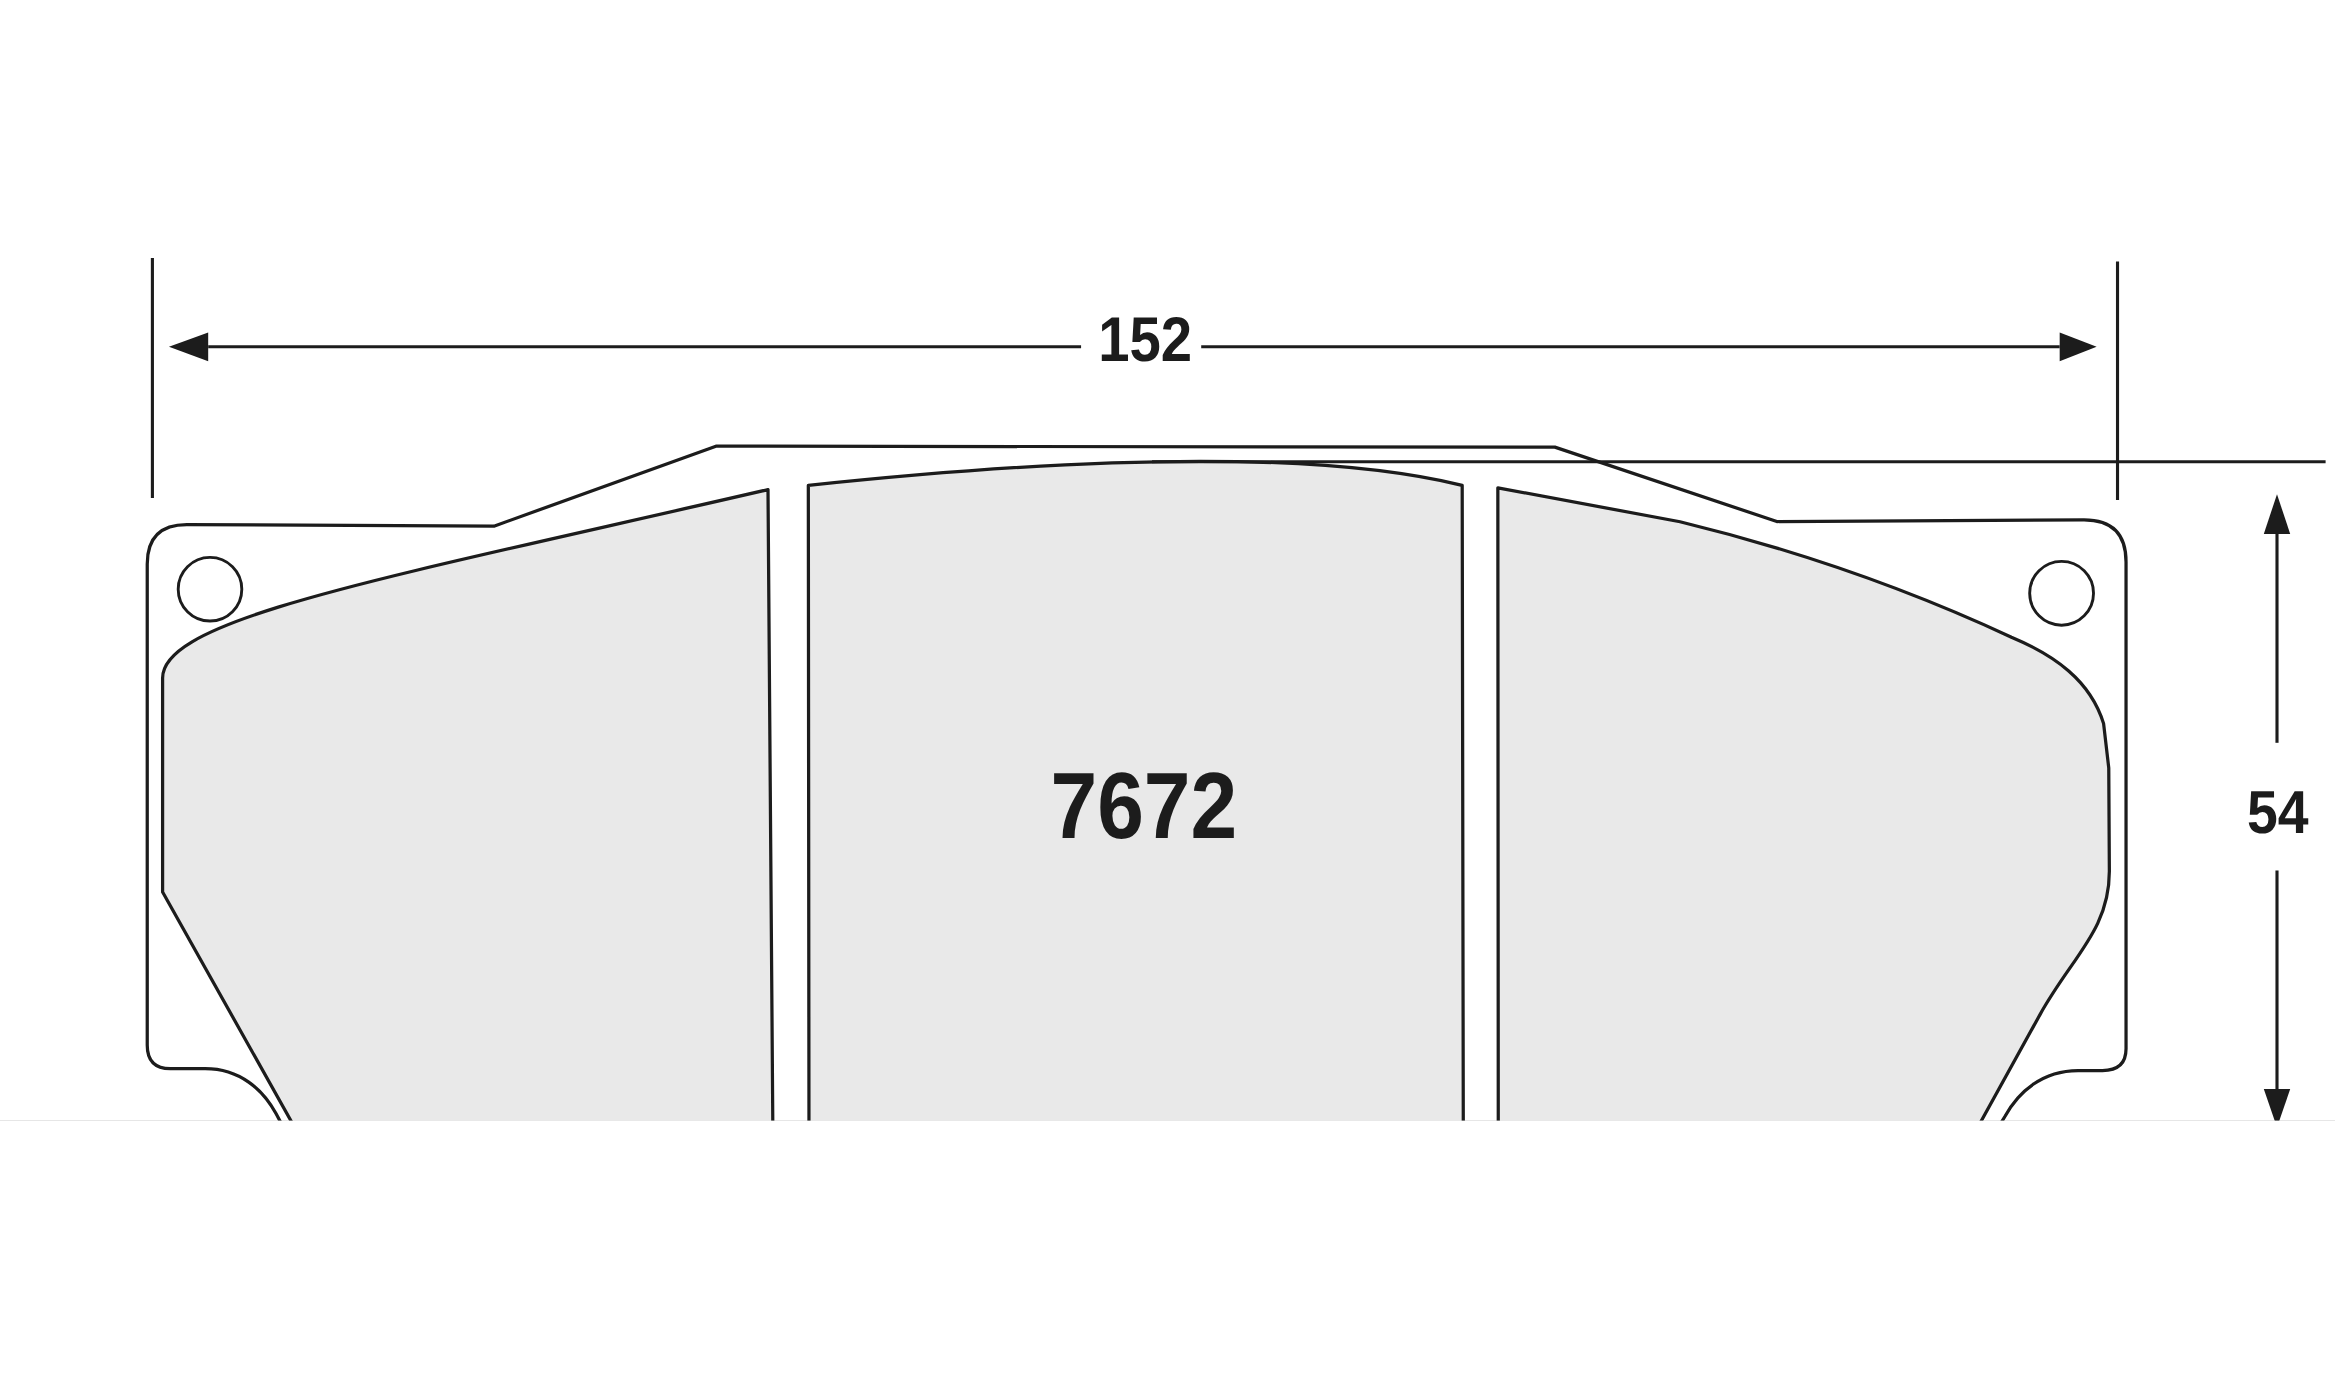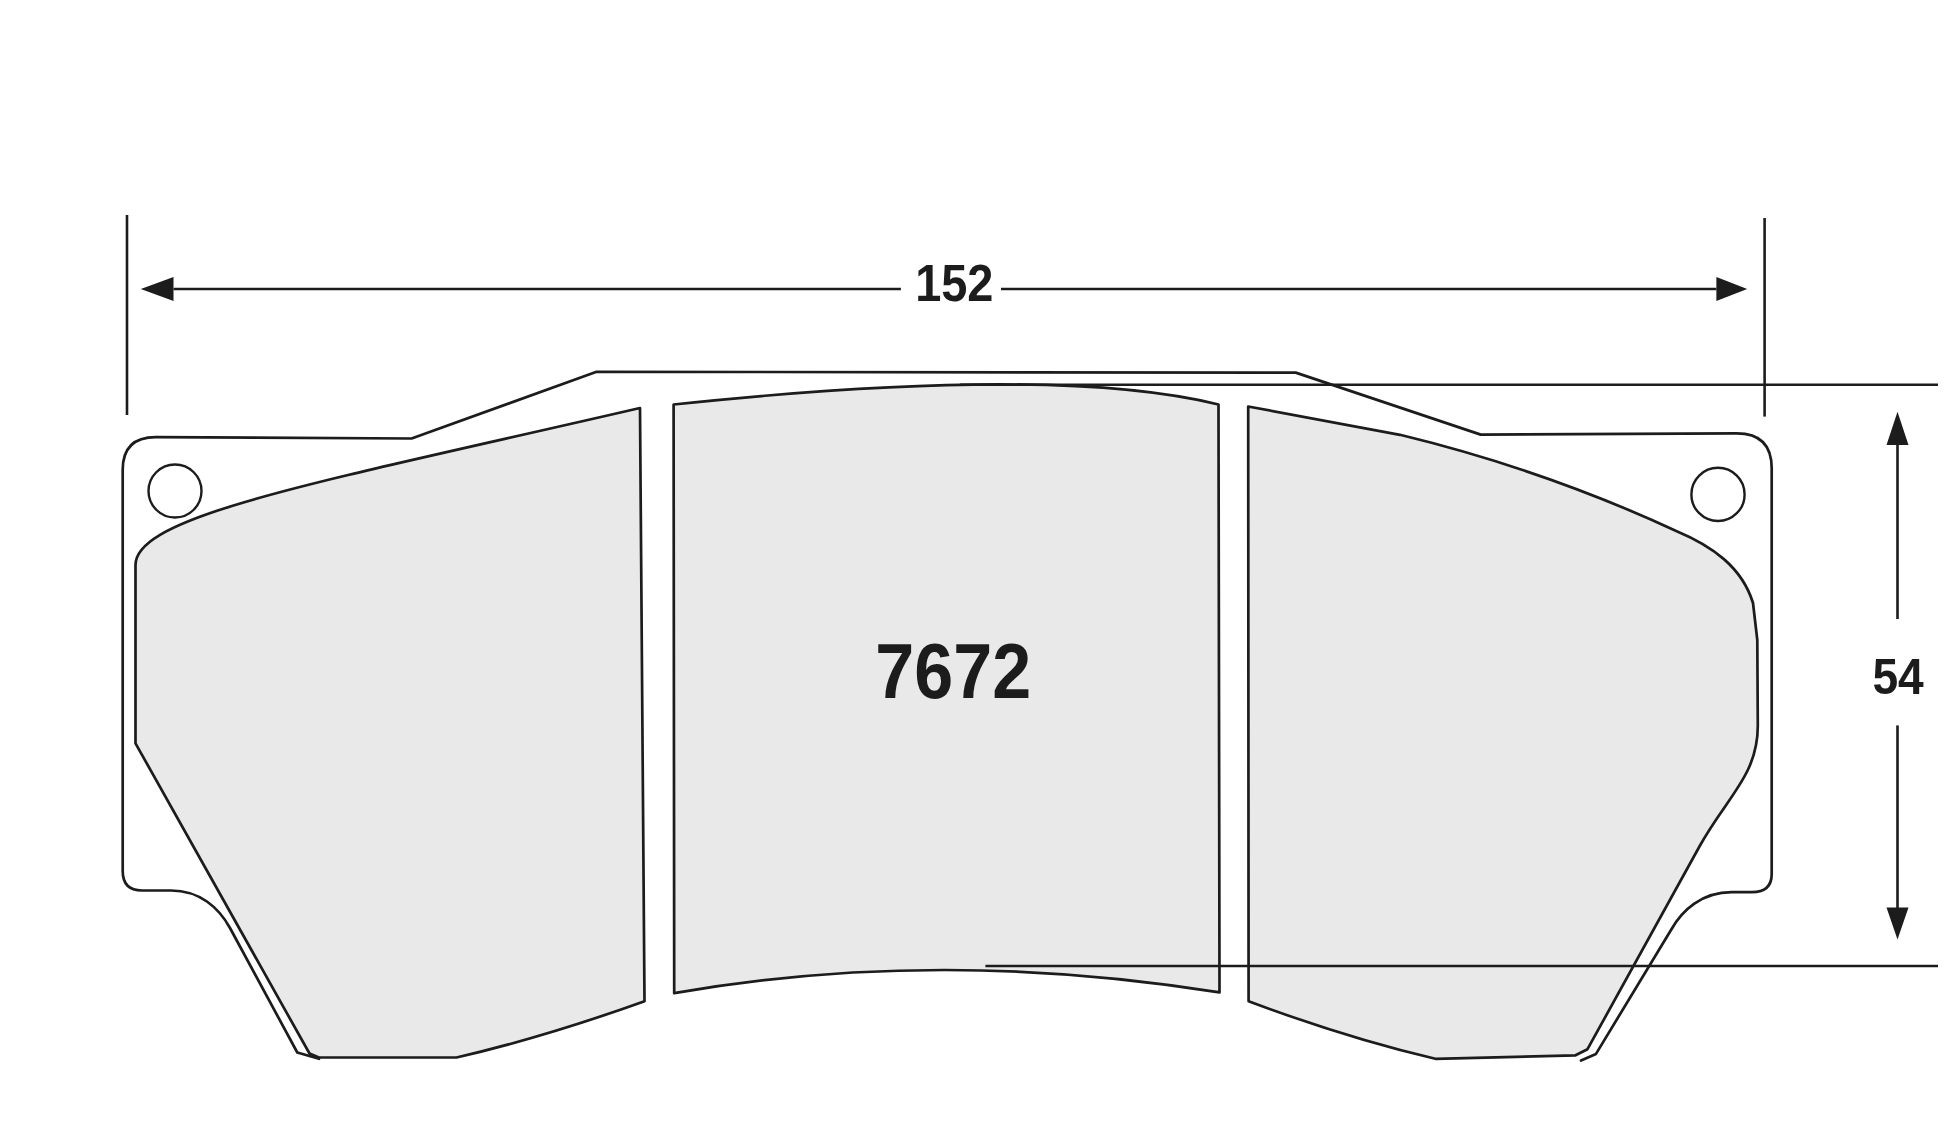--- a/index.html
+++ b/index.html
@@ -1,16 +1,16 @@
 <!DOCTYPE html>
 <html><head>
 <meta charset="utf-8">
 <style>
   html,body{margin:0;padding:0;background:#ffffff;}
-  .wrap{width:1946px;height:1146px;position:relative;overflow:hidden;background:#a3a3a3;}
+  .wrap{width:1946px;height:934px;position:relative;overflow:hidden;background:#a3a3a3;}
   text{font-family:"Liberation Sans",sans-serif;font-weight:bold;fill:#1c1c1c;}
 </style>
 </head>
 <body>
 <div class="wrap">
 <svg width="1946" height="1146" viewBox="0 0 1946 1146">
   <rect x="0" y="0" width="1946" height="1146" fill="#ffffff"></rect>
 
   <path d="M 319,1058.8
            L 297.3,1052.5

